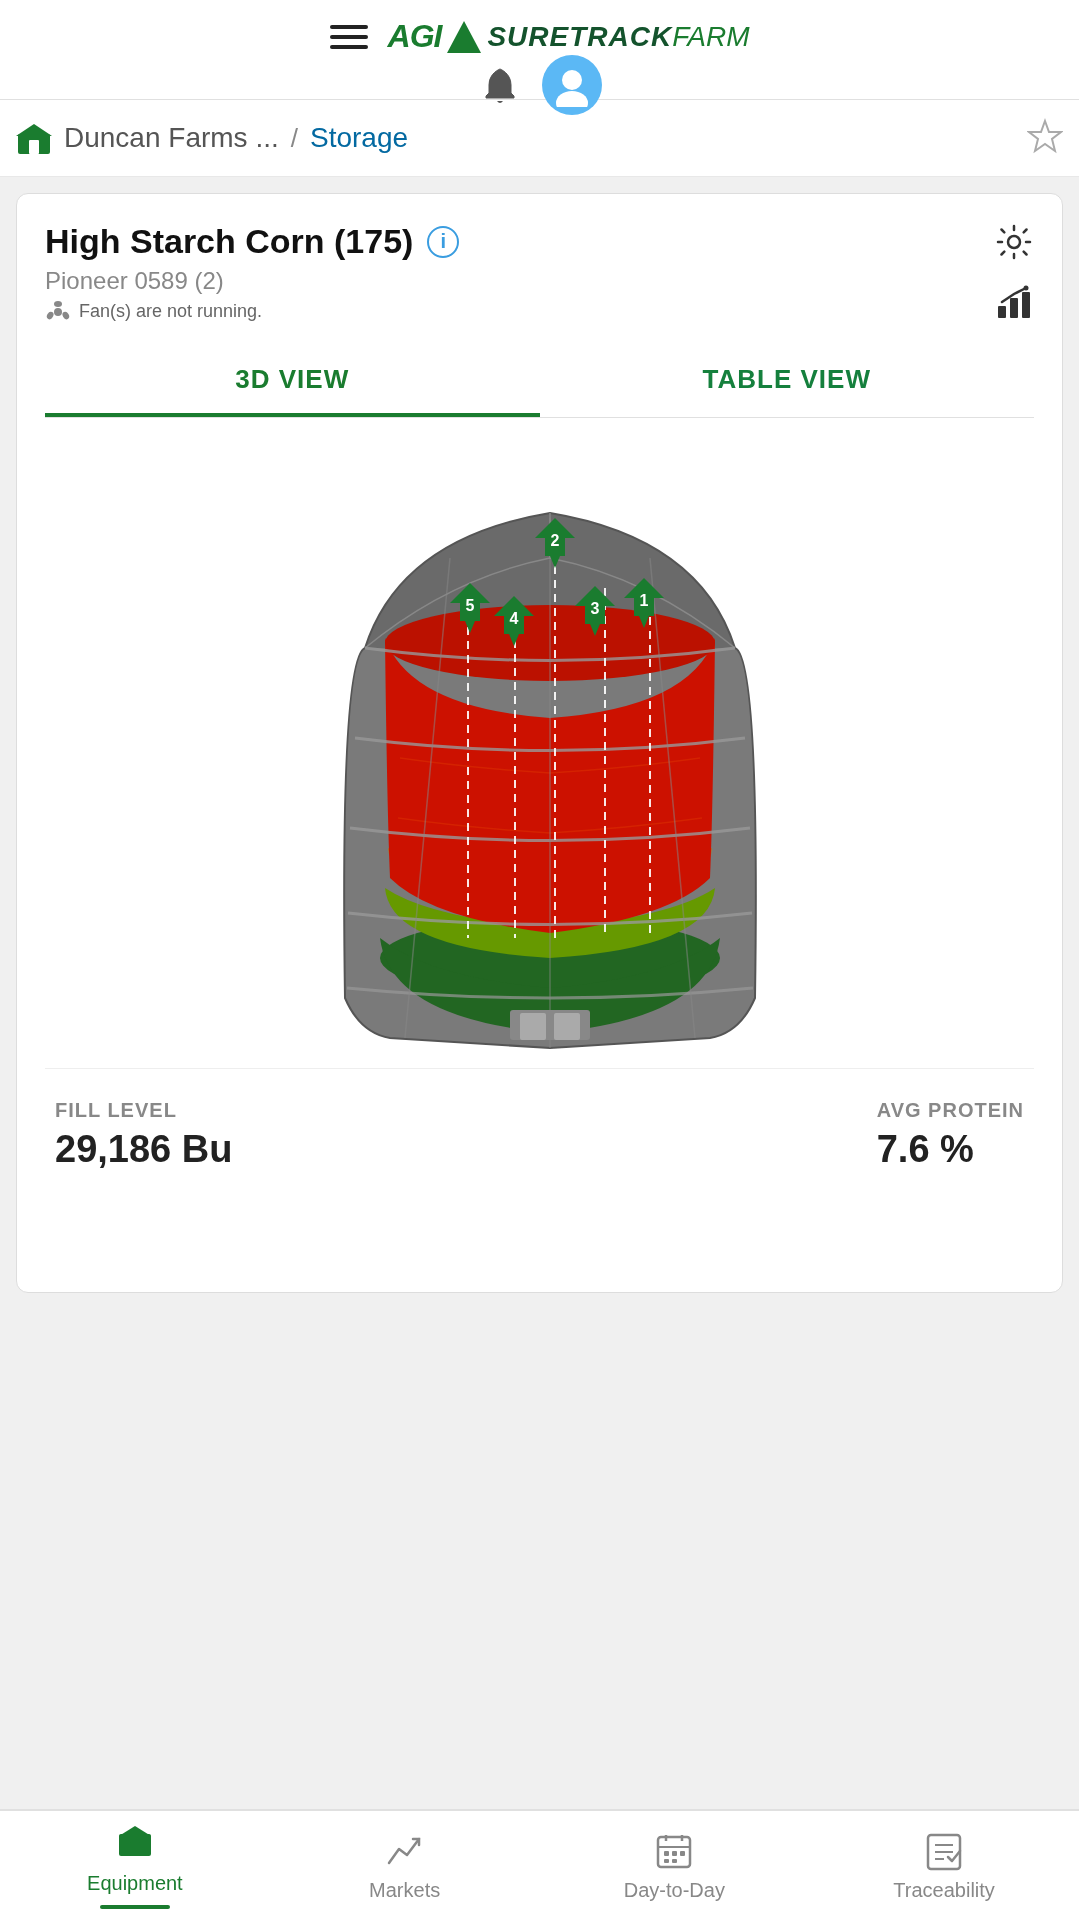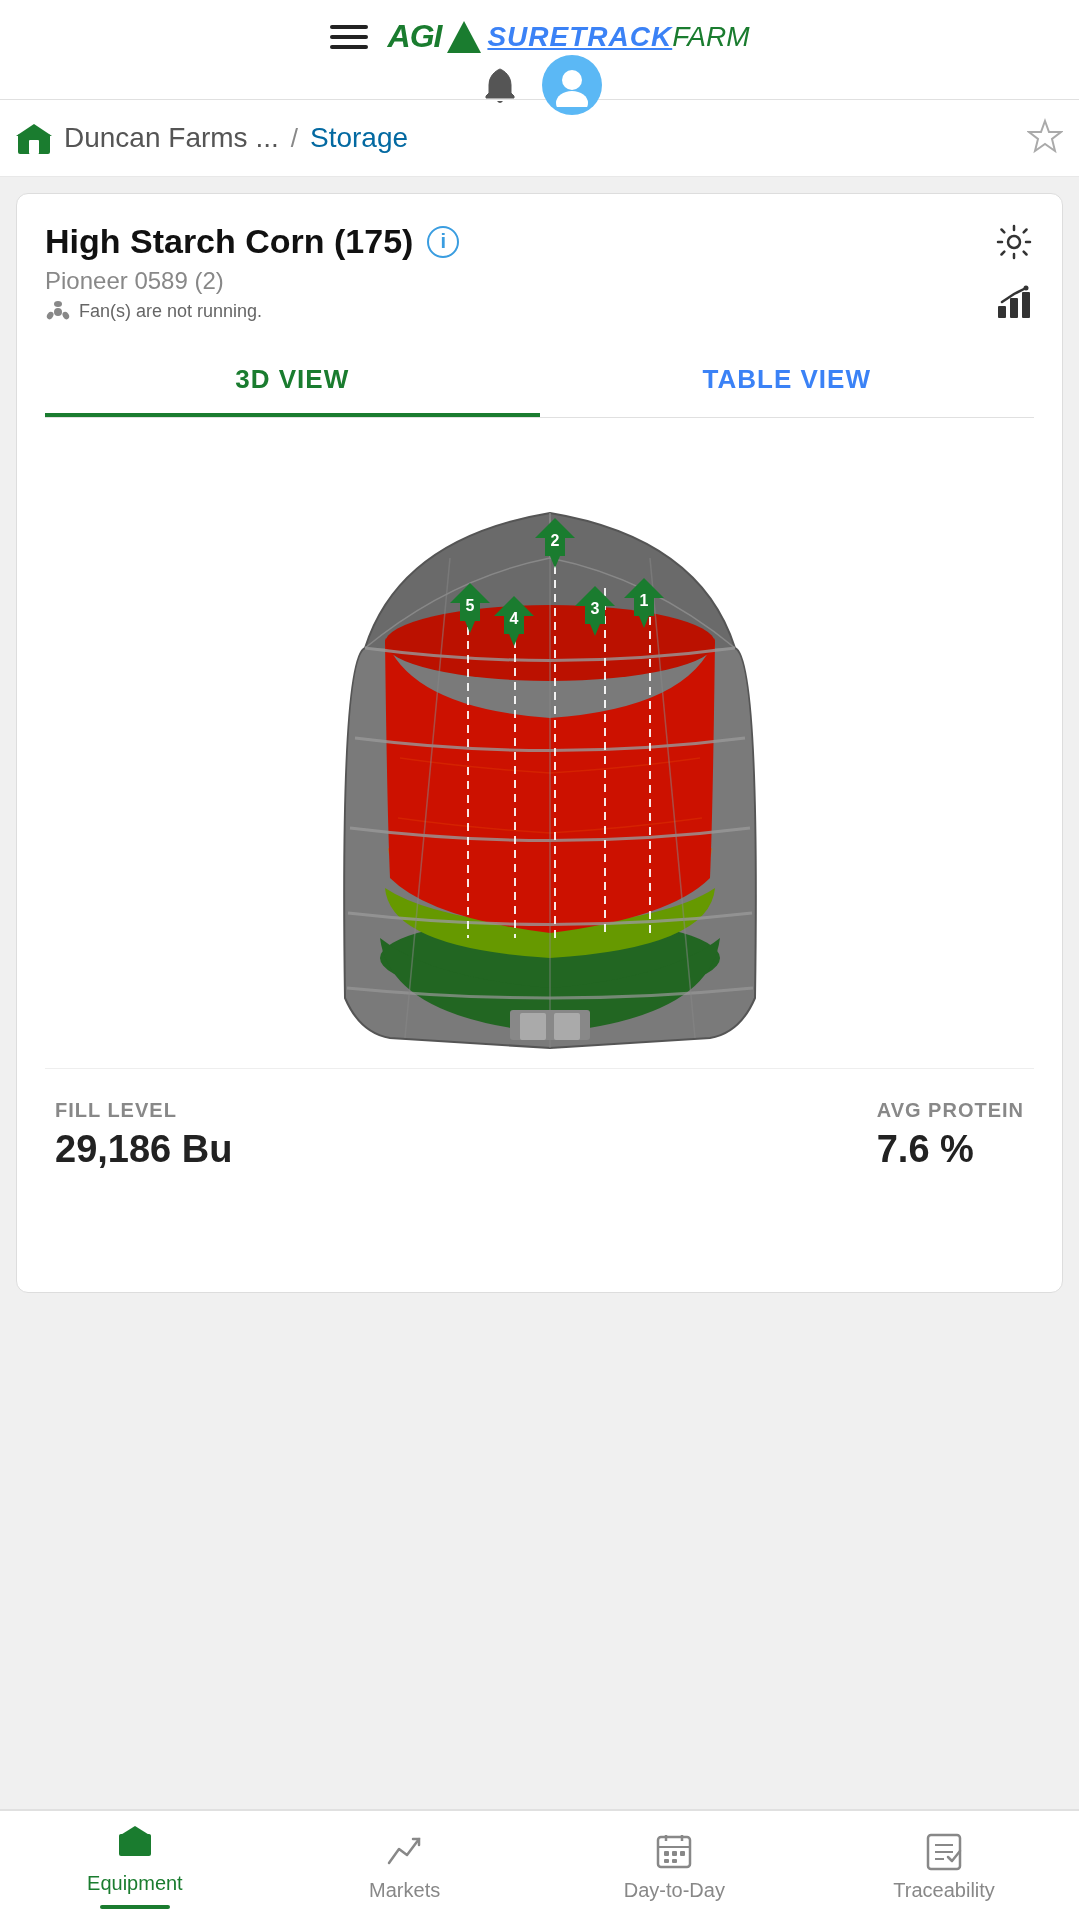--- a/index.html
+++ b/index.html
@@ -49,24 +49,23 @@
     .logo-agi {
       font-weight: 900;
       font-size: 32px;
       color: #1a7c2f;
       font-style: italic;
       letter-spacing: -1px;
     }
     .logo-suretrack {
       font-weight: 900;
       font-size: 28px;
-      color: #3b82f6;
+      color: #14532d;
       font-style: italic;
       letter-spacing: 1px;
-      text-decoration: underline;
     }
     .logo-farm {
       font-weight: 400;
       font-size: 28px;
       color: #1a7c2f;
       font-style: italic;
     }
     .header-right {
       display: flex;
       align-items: center;
@@ -190,21 +189,21 @@
       margin: 20px 0 0 0;
     }
     .tab {
       flex: 1;
       text-align: center;
       padding: 18px 0;
       font-size: 26px;
       font-weight: 700;
       letter-spacing: 1px;
       cursor: pointer;
-      color: #3b82f6;
+      color: #15803d;
       border-bottom: 4px solid transparent;
     }
     .tab.active {
       color: #1a7c2f;
       border-bottom: 4px solid #1a7c2f;
     }
 
     
     .silo-container {
       display: flex;

